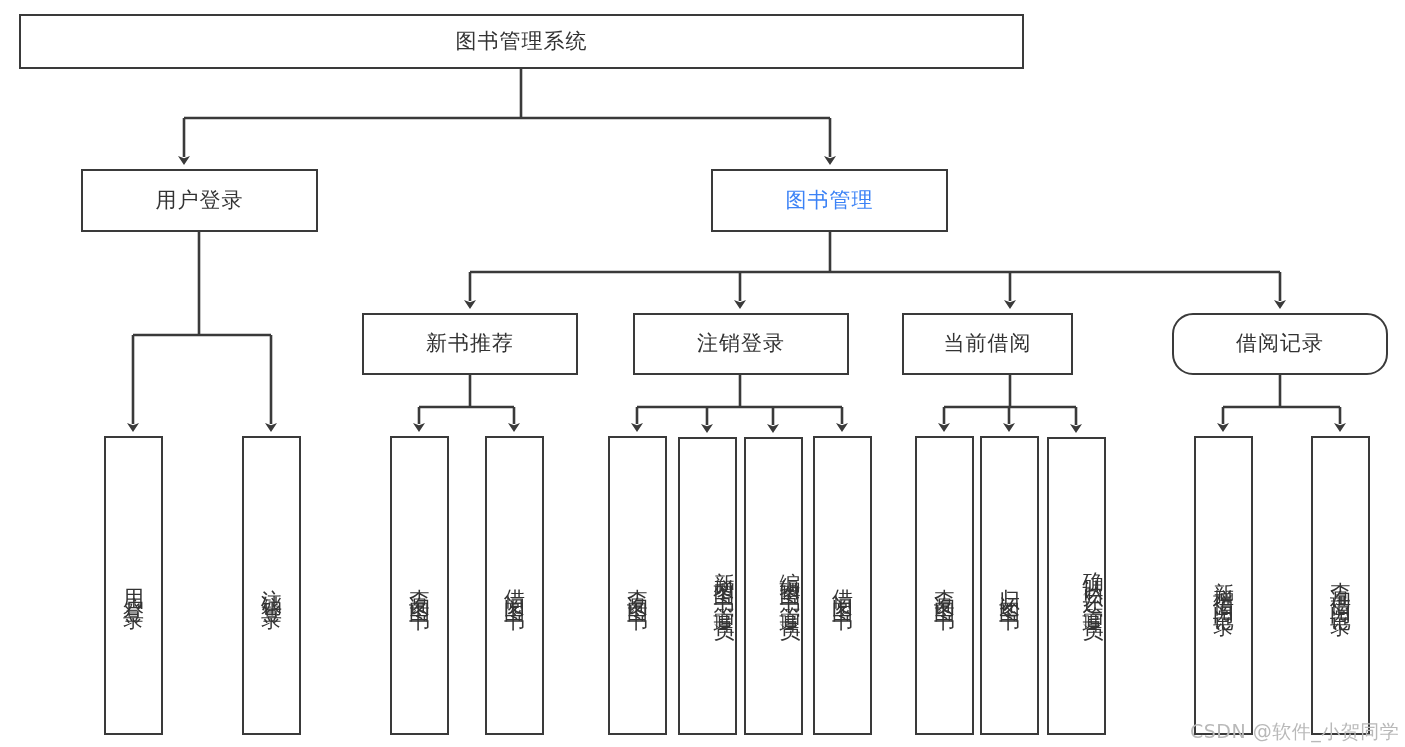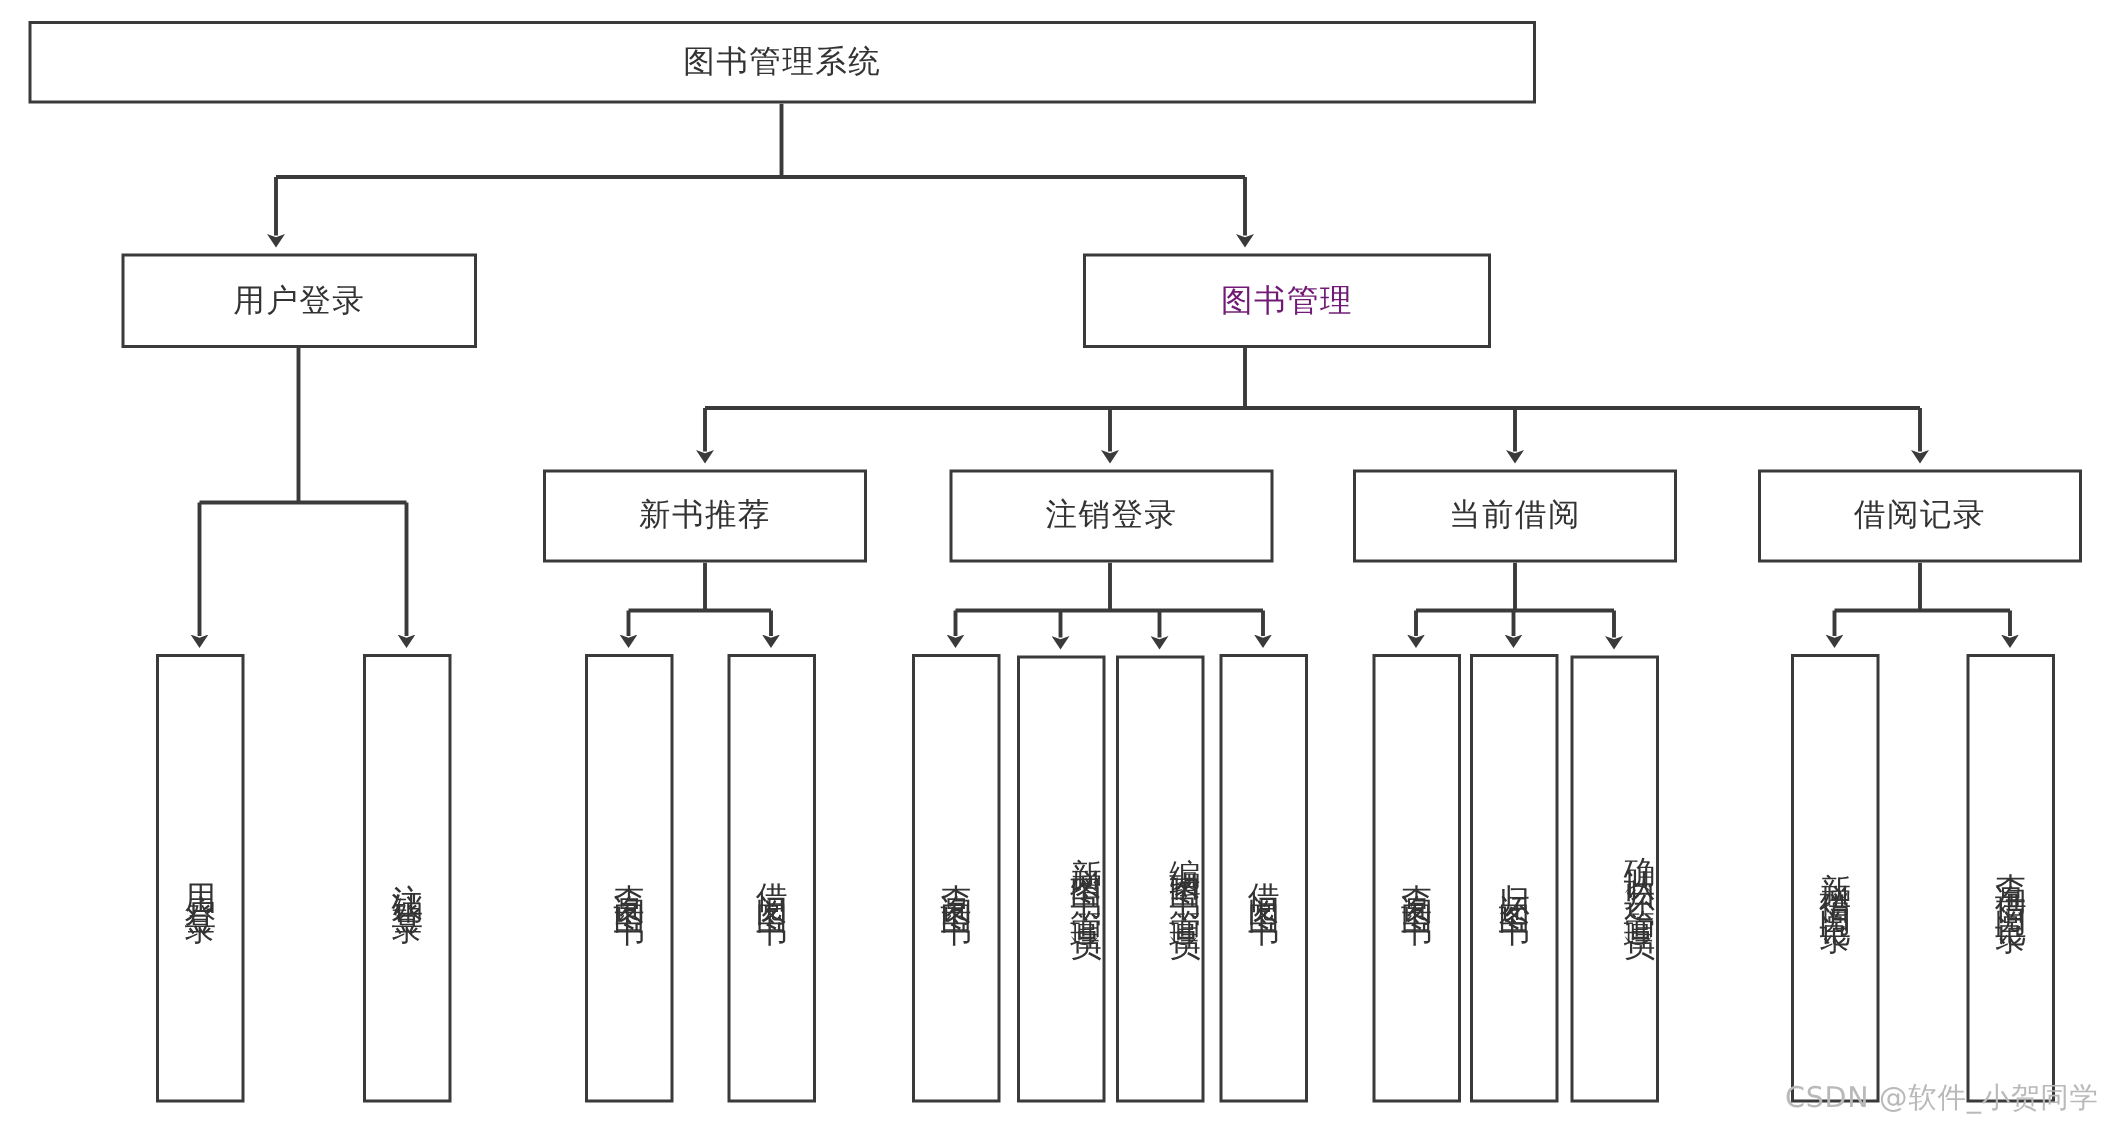--- a/index.html
+++ b/index.html
@@ -110,33 +110,33 @@
       </g>
   </svg>
 
   <div id="nodes-layer">
       <div class="node h" style="left: 19px; top: 14px; width: 1005px; height: 55px; border-color: rgb(58, 58, 58); color: rgb(51, 51, 51);">
         <span>图书管理系统</span>
       </div>
       <div class="node h" style="left: 81px; top: 169px; width: 237px; height: 63px; border-color: rgb(58, 58, 58); color: rgb(51, 51, 51);">
         <span>用户登录</span>
       </div>
-      <div class="node h" style="left: 711px; top: 169px; width: 272px; height: 63px; border-color: rgb(58, 58, 58); color: #701a75; margin-left: 11px;">
+      <div class="node h" style="left: 711px; top: 169px; width: 237px; height: 63px; border-color: rgb(58, 58, 58); color: #3b82f6;">
         <span>图书管理</span>
       </div>
       <div class="node h" style="left: 362px; top: 313px; width: 216px; height: 62px; border-color: rgb(58, 58, 58); color: rgb(51, 51, 51);">
         <span>新书推荐</span>
       </div>
       <div class="node h" style="left: 633px; top: 313px; width: 216px; height: 62px; border-color: rgb(58, 58, 58); color: rgb(51, 51, 51);">
         <span>注销登录</span>
       </div>
-      <div class="node h" style="left: 902px; top: 313px; width: 216px; height: 62px; border-color: rgb(58, 58, 58); color: rgb(51, 51, 51);">
+      <div class="node h" style="left: 902px; top: 313px; width: 171px; height: 62px; border-color: rgb(58, 58, 58); color: rgb(51, 51, 51);">
         <span>当前借阅</span>
       </div>
-      <div class="node h" style="left: 1172px; top: 313px; width: 216px; height: 62px; border-color: rgb(58, 58, 58); color: rgb(51, 51, 51);">
+      <div class="node h" style="left: 1172px; top: 313px; width: 216px; height: 62px; border-color: rgb(58, 58, 58); color: rgb(51, 51, 51); border-radius: 21px;">
         <span>借阅记录</span>
       </div>
       <div class="node v" style="left: 104px; top: 436px; width: 59px; height: 299px; border-color: rgb(58, 58, 58); color: rgb(51, 51, 51);">
         <span>用户登录</span>
       </div>
       <div class="node v" style="left: 242px; top: 436px; width: 59px; height: 299px; border-color: rgb(58, 58, 58); color: rgb(51, 51, 51);">
         <span>注销登录</span>
       </div>
       <div class="node v" style="left: 390px; top: 436px; width: 59px; height: 299px; border-color: rgb(58, 58, 58); color: rgb(51, 51, 51);">
         <span>查询图书</span>

